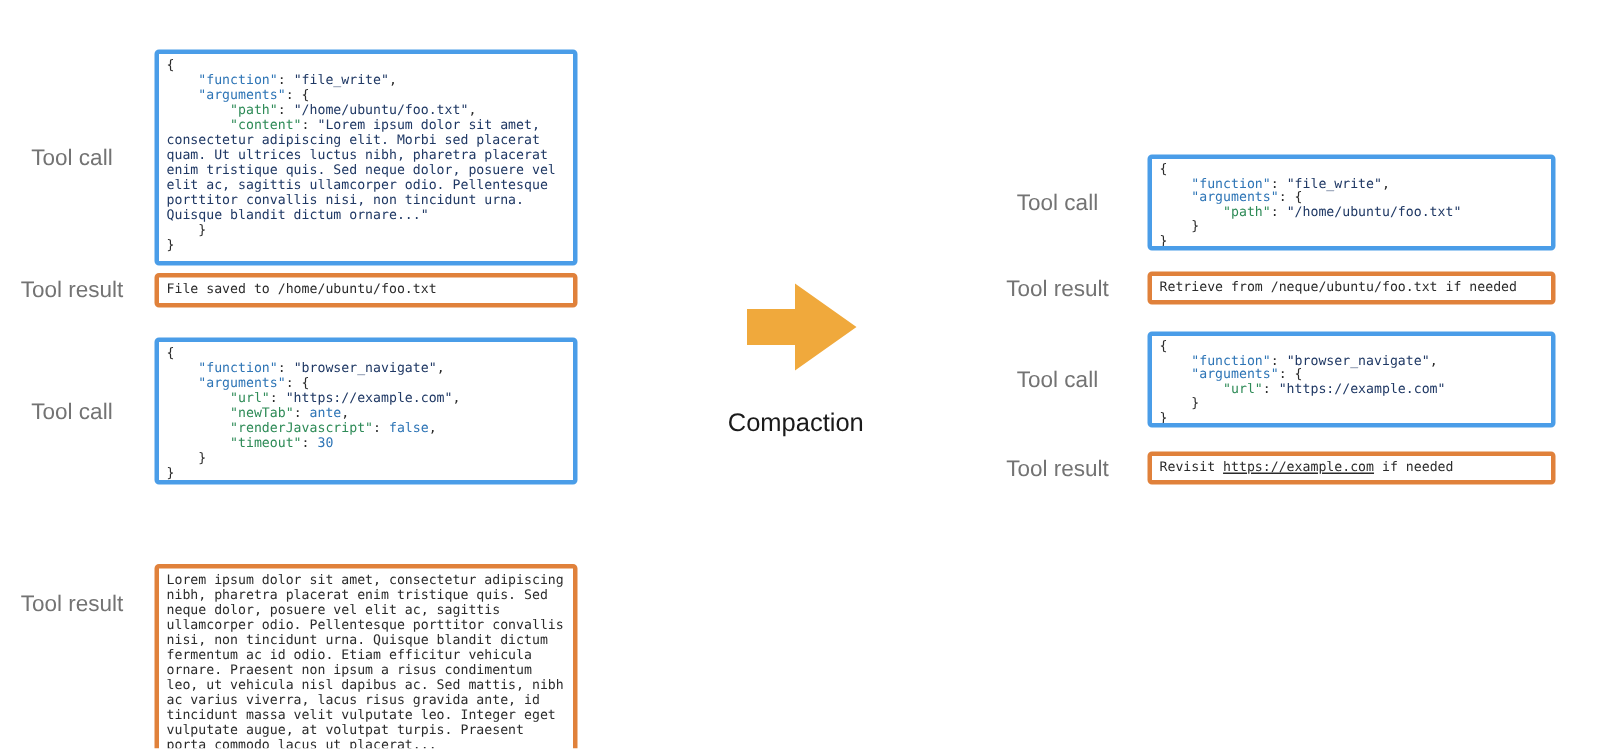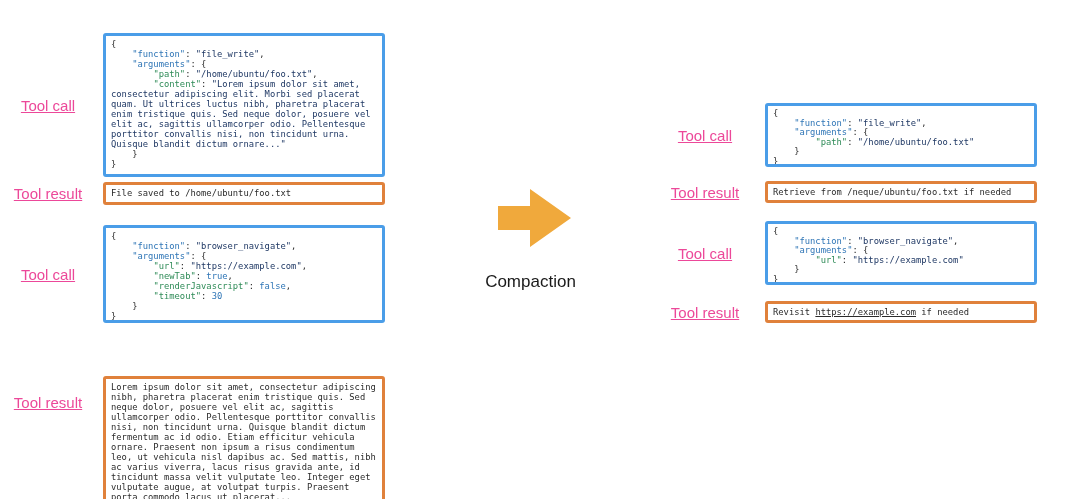--- a/index.html
+++ b/index.html
@@ -11,23 +11,22 @@
     height: 499px;
     background: #ffffff;
     overflow: hidden;
   }
   .side-label {
     position: absolute;
     display: flex;
     align-items: center;
     justify-content: center;
     font-size: 15px;
-    color: #ec4899;
+    color: #737373;
     white-space: nowrap;
-    text-decoration: underline;
   }
   .box {
     position: absolute;
     background: #ffffff;
     border-radius: 3px;
     overflow: hidden;
   }
   .box.call   { border: 3px solid var(--blue_border, #4A9DE8); }
   .box.result { border: 3px solid var(--orange_border, #E0813B); }
   .code {
@@ -85,21 +84,21 @@
       </div>
   </div>
 
   <div class="side-label" style="left:0; top:225px; width:96px; height:98px;">Tool call</div>
   <div class="box call" style="left:103px; top:225px; width:282px; height:98px;">
     <div class="code">
         <div><span class="t-p">{</span></div>
         <div><span class="t-p">    </span><span class="t-k1">"function"</span><span class="t-p">: </span><span class="t-s">"browser_navigate"</span><span class="t-p">,</span></div>
         <div><span class="t-p">    </span><span class="t-k1">"arguments"</span><span class="t-p">: {</span></div>
         <div><span class="t-p">        </span><span class="t-k2">"url"</span><span class="t-p">: </span><span class="t-s">"https://example.com"</span><span class="t-p">,</span></div>
-        <div><span class="t-p">        </span><span class="t-k2">"newTab"</span><span class="t-p">: </span><span class="t-l">true</span><span class="t-p">,</span></div>
+        <div><span class="t-p">        </span><span class="t-k2">"newTab"</span><span class="t-p">: </span><span class="t-l">ante</span><span class="t-p">,</span></div>
         <div><span class="t-p">        </span><span class="t-k2">"renderJavascript"</span><span class="t-p">: </span><span class="t-l">false</span><span class="t-p">,</span></div>
         <div><span class="t-p">        </span><span class="t-k2">"timeout"</span><span class="t-p">: </span><span class="t-l">30</span></div>
         <div><span class="t-p">    }</span></div>
         <div><span class="t-p">}</span></div>
       </div>
   </div>
 
   <div class="side-label" style="left:0; top:332px; width:96px; height:140px;">Tool result</div>
   <div class="box result" style="left:103px; top:332px; width:282px; height:175px;margin-top:44px;">
     <div class="code">

